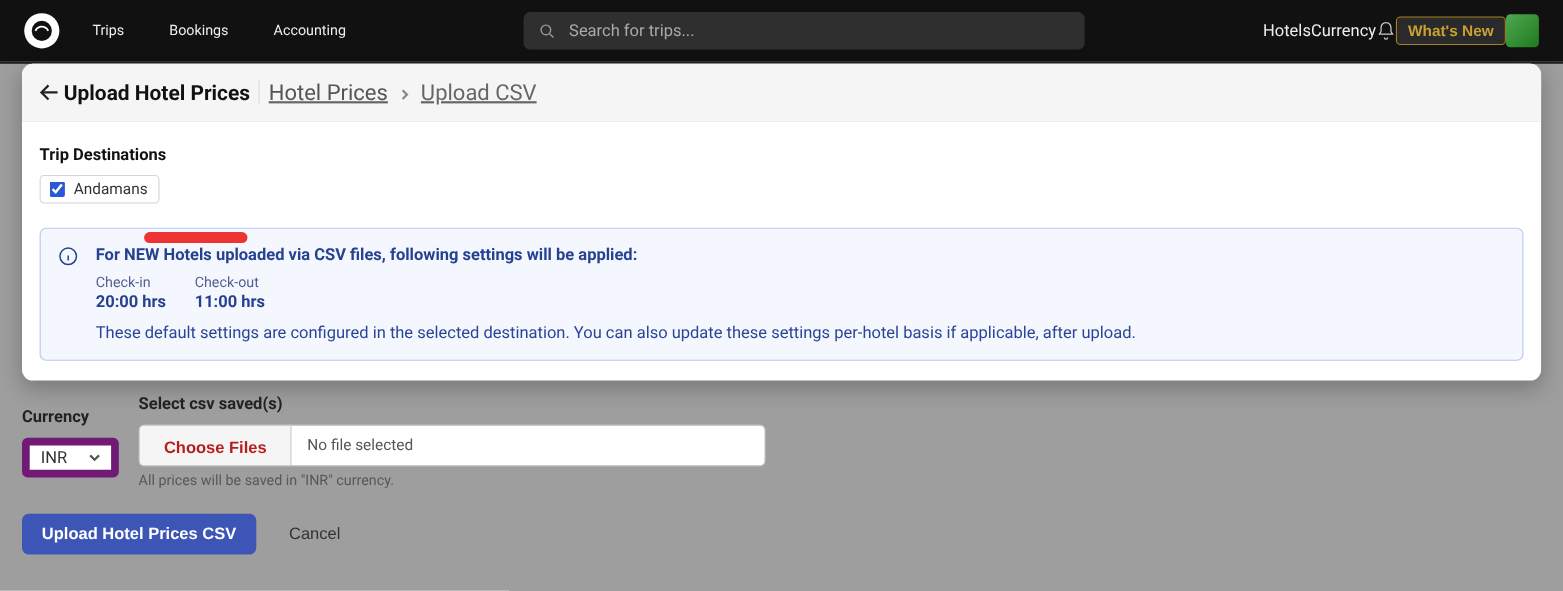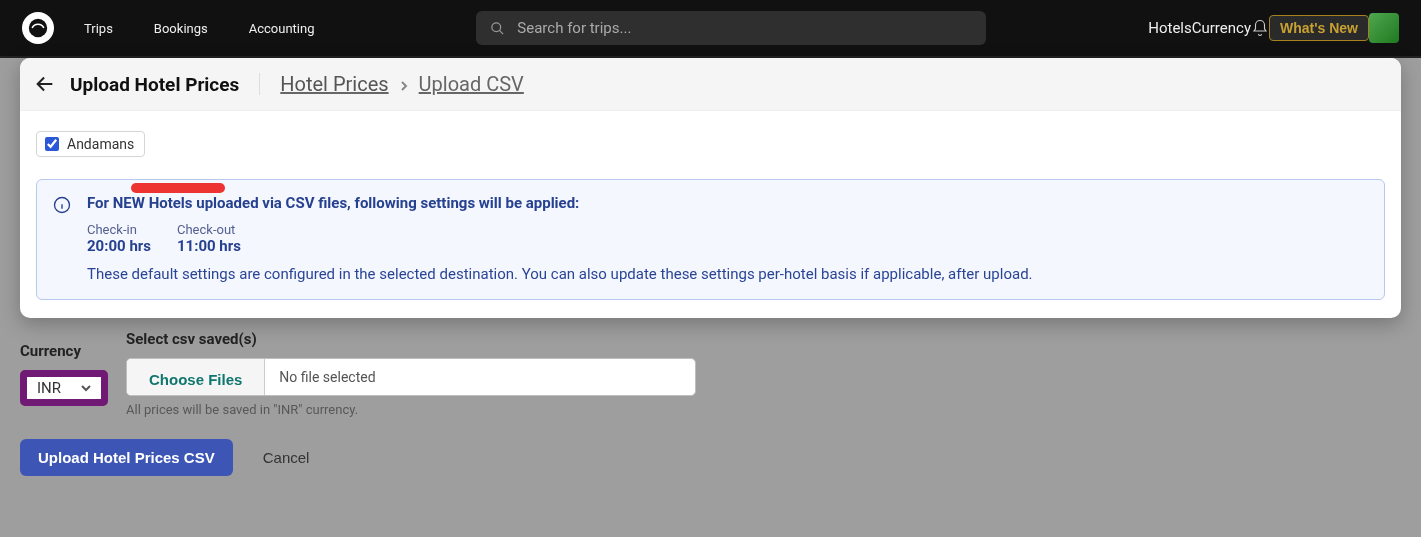--- a/index.html
+++ b/index.html
@@ -18,21 +18,21 @@
   .nav-right a { color: #eee; text-decoration: none; cursor: pointer; }
   .bell { width: 18px; height: 18px; fill: none; stroke: #ccc; stroke-width: 1.5; }
   .whatsnew { border: 1px solid #a8801f; color: #c9a032; background: #2a2a2a; border-radius: 4px; padding: 4px 10px; font-size: 14px; font-weight: 600; cursor: pointer; }
   .avatar { width: 30px; height: 30px; border-radius: 4px; background: linear-gradient(135deg, #4fa74f, #1f7a1f); display:flex; align-items:center; justify-content:center; font-size:11px; color:#fff; }
 
   
   .spacer-dark { height: 2px; background: #222; }
 
   
   .panel { background: #fff; margin: 0 20px; border-radius: 10px; box-shadow: 0 6px 20px rgba(0,0,0,0.25); overflow: visible; }
-  .panel-header { display: flex; align-items: center; gap: 14px; padding: 14px 16px 14px 14px; background: #f5f5f5; border-bottom: 1px solid #eee; border-radius: 10px 10px 0 0; }
+  .panel-header { display: flex; align-items: center; gap: 2px; padding: 14px 16px 14px 14px; background: #f5f5f5; border-bottom: 1px solid #eee; border-radius: 10px 10px 0 0; }
   .back-arrow { width: 22px; height: 22px; stroke: #222; stroke-width: 2.2; fill: none; cursor:pointer; }
   .panel-title { font-size: 19px; font-weight: 700; color: #111; }
   .divider { width: 1px; height: 22px; background: #ddd; margin: 0 6px; }
   .crumbs { display: flex; align-items: center; gap: 10px; color: #666; font-size: 20px; text-decoration: underline; }
   .crumb-link { color: #555; cursor: pointer; }
   .crumb-sep svg { width: 10px; height: 10px; stroke: #888; fill:none; stroke-width:2; }
 
   .panel-body { padding: 20px 16px 18px 16px; }
 
   .field-label { font-size: 15px; font-weight: 700; color: #111; margin-bottom: 10px; }
@@ -56,21 +56,21 @@
 
   
   .below { padding: 12px 20px 0 20px; display: flex; flex-direction: column; }
   .below-row { display: flex; align-items: center; gap: 18px; }
   .below .field-label { color: #222; font-weight: 700; font-size: 15px; margin-bottom: 10px; }
 
   .currency-select { width: 88px; height: 36px; border: 7px solid #701a75; border-radius: 5px; background: #fff; display: flex; align-items: center; justify-content: space-between; padding: 0 10px; font-size: 15px; color: #333; cursor: pointer; }
   .currency-select svg { width: 10px; height: 10px; stroke: #555; fill:none; stroke-width:2; }
 
   .file-group { display: flex; align-items: center; border: 1px solid #bfbfbf; border-radius: 5px; background: #fff; height: 38px; width: 570px; overflow: hidden; }
-  .choose-btn { height: 100%; padding: 12px 22px; font-weight: 700; font-size: 15px; background: #f5f5f5; border: none; border-right: 1px solid #ccc; cursor: pointer; color:#0f766e; }
+  .choose-btn { height: 100%; padding: 12px 22px; font-weight: 700; font-size: 15px; background: #f5f5f5; border: none; border-right: 1px solid #ccc; cursor: pointer; color:#b91c1c; }
   .file-text { padding: 0 14px; font-size: 14px; color: #555; }
   .hint { font-size: 13px; color: #585858; margin-top: 6px; }
 
   .actions { display: flex; align-items: center; gap: 30px; margin-top: 22px; }
   .primary-btn { background: #3d56b5; color: #fff; border: none; border-radius: 6px; padding: 10px 18px; font-size: 15px; font-weight: 600; cursor: pointer; }
   .cancel-btn { background: none; border: none; color: #333; font-size: 15px; cursor: pointer; }
 </style>
 </head>
 <body>
 
@@ -118,20 +118,21 @@
     <div class="crumbs">
       <span class="crumb-link">Hotel Prices</span>
       <span class="crumb-sep"><svg viewBox="0 0 10 10">
             <polyline points="3 1 7 5 3 9"></polyline>
           </svg></span>
       <span>Upload CSV</span>
     </div>
   </div>
 
   <div class="panel-body">
+    <div class="field-label">Trip Destinations</div>
 
 
     <div class="chip">
       <input type="checkbox" checked="" style="">
       <span>Andamans</span>
     </div>
 
     <div class="info-box">
       <div class="red-highlight"></div>
       <svg class="info-icon" viewBox="0 0 24 24">

